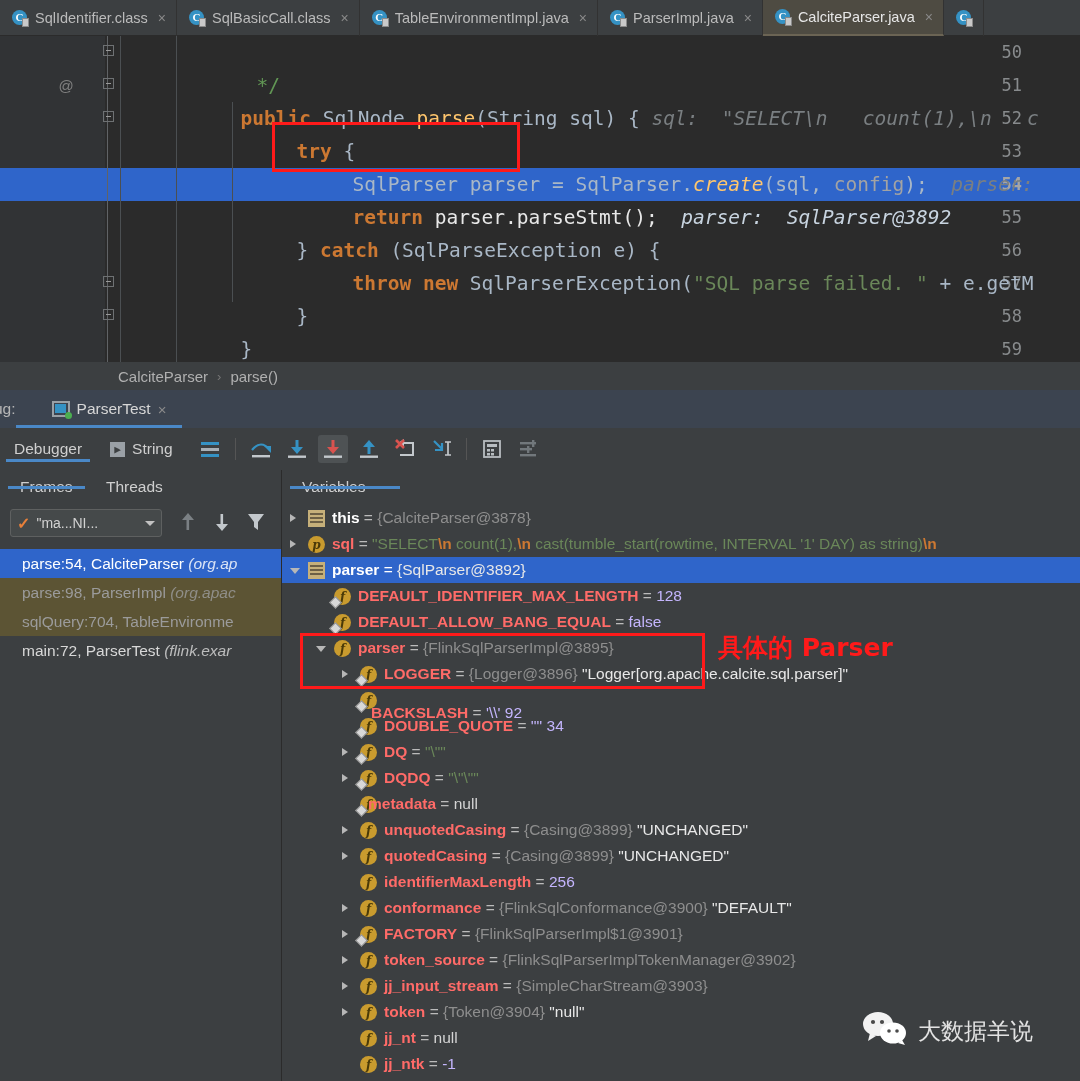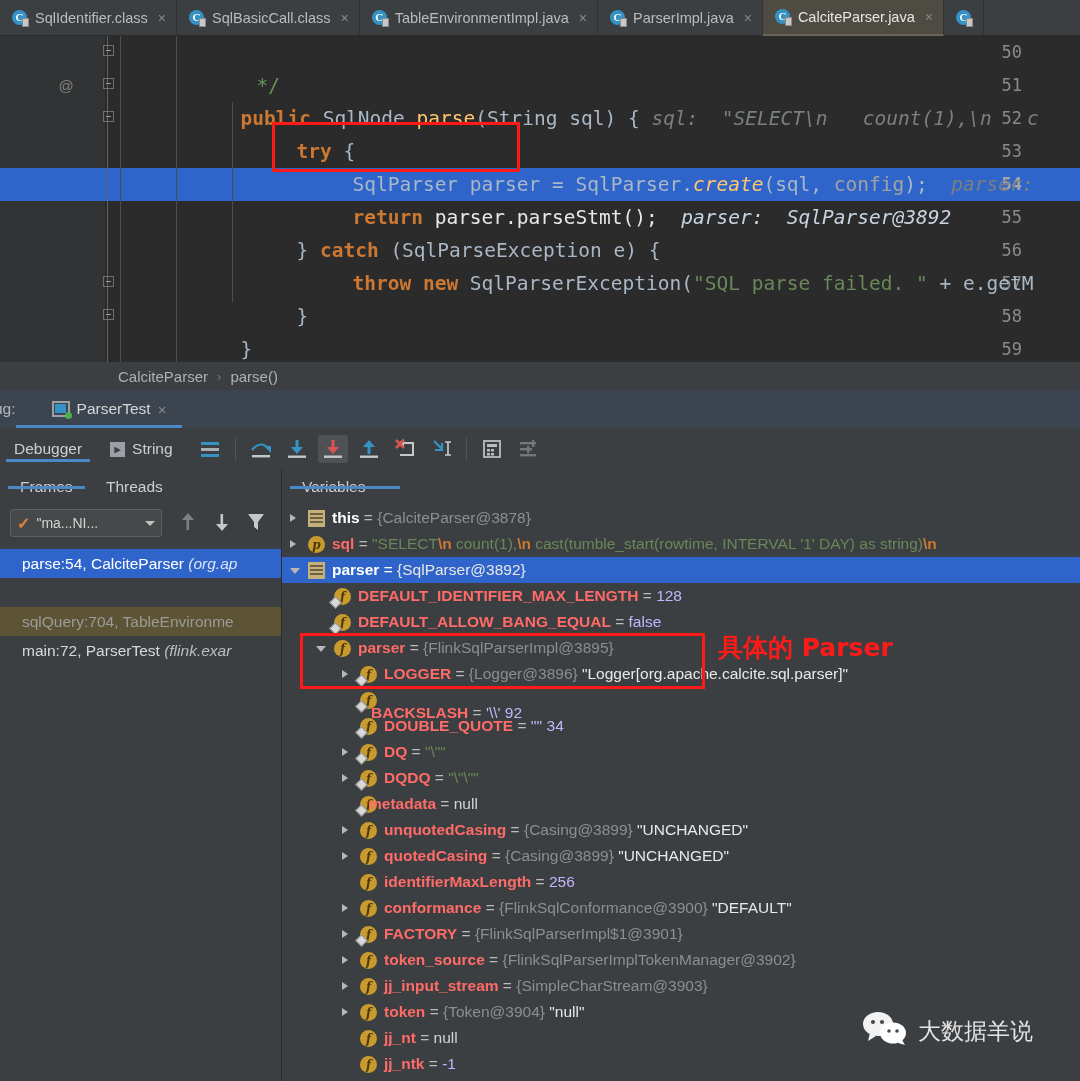--- a/index.html
+++ b/index.html
@@ -498,20 +498,23 @@
     </div>
     <div class="fbtn" style="left:246px">
       <svg width="20" height="22" viewBox="0 0 20 22">
           <path d="M2 3 L18 3 L12 11 L12 19 L8 16 L8 11 Z" fill="#c3c8cc"></path>
         </svg>
     </div>
 
     <div class="framerow sel" style="top:46px">
       <span>parse:54, CalciteParser </span><span class="pkg">(org.ap</span>
     </div>
+    <div class="framerow lib" style="top:75px">
+      <span>parse:98, ParserImpl </span><span class="pkg">(org.apac</span>
+    </div>
     <div class="framerow lib" style="top:104px">
       <span>sqlQuery:704, TableEnvironme</span><span class="pkg"></span>
     </div>
     <div class="framerow usr" style="top:133px">
       <span>main:72, ParserTest </span><span class="pkg">(flink.exar</span>
     </div>
   </div>
 
   <div class="vars" id="vars">
       <div class="vrow" style="top: 2px;">

